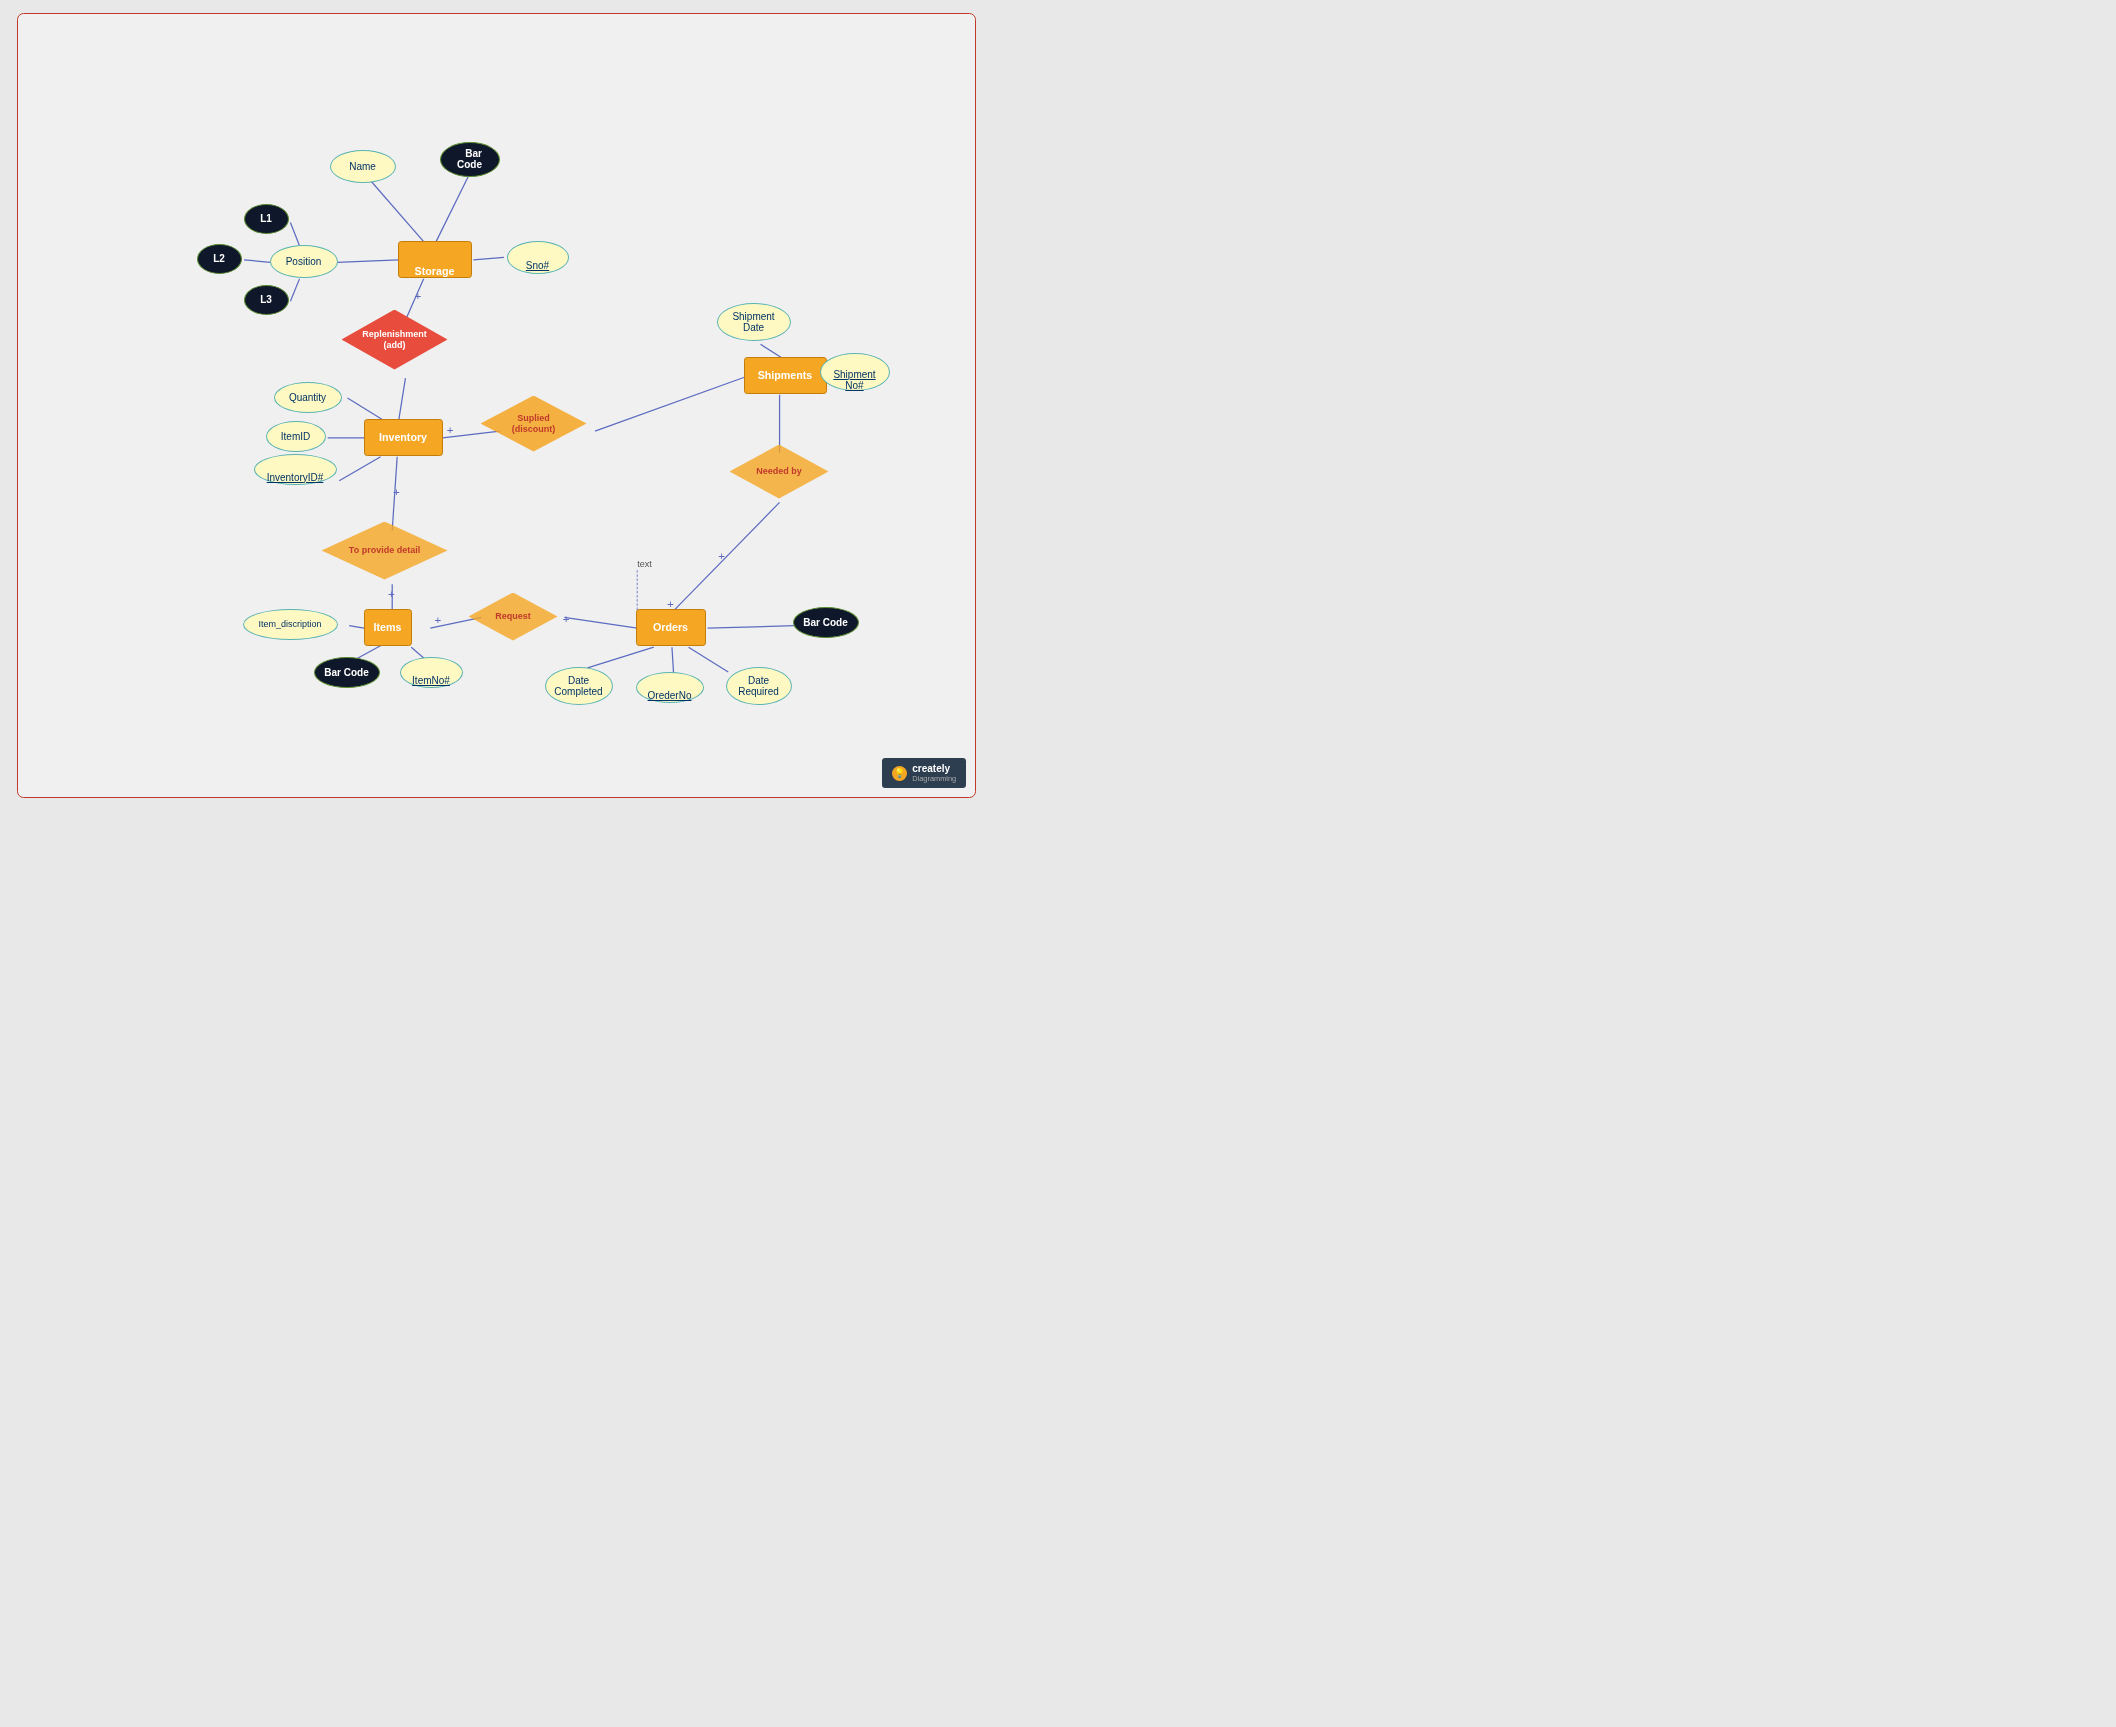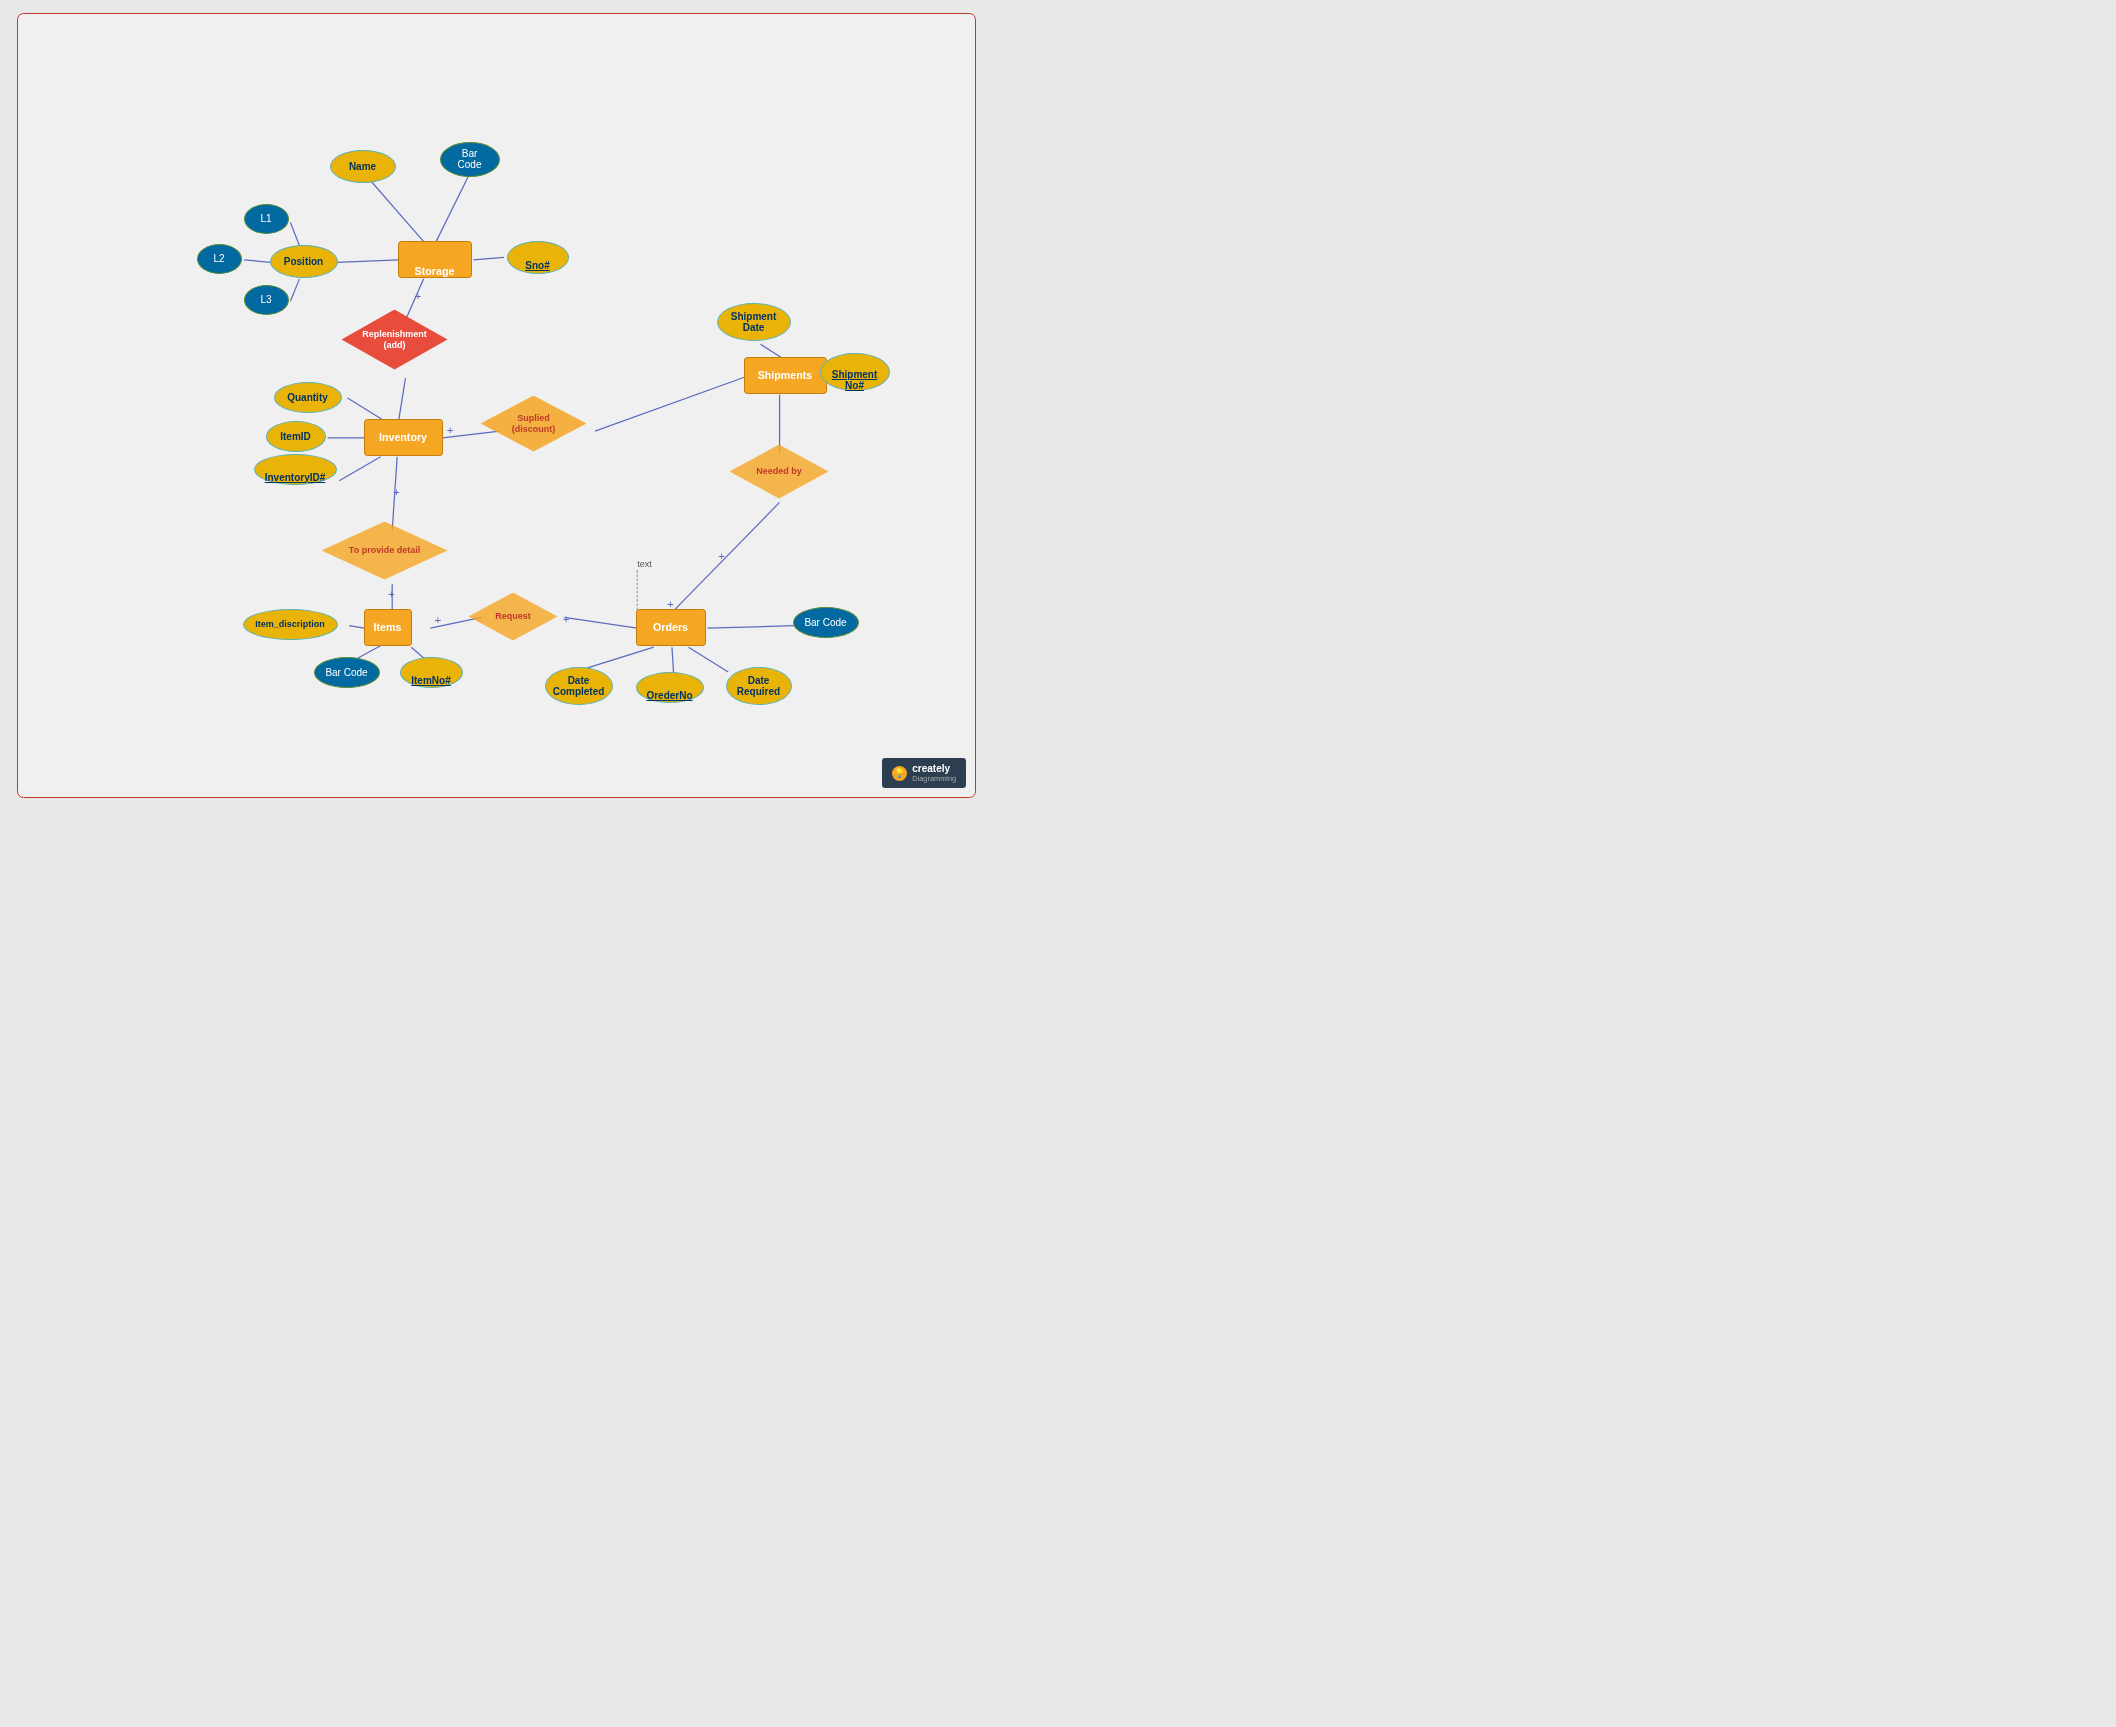--- a/index.html
+++ b/index.html
@@ -45,34 +45,35 @@
       font-weight: bold;
       font-size: 10.7px;
     }
     .entity {
       background: #f5a623;
       border: 1.7px solid #c47d0a;
       color: #fff;
       border-radius: 3.3px;
     }
     .attribute-blue {
-      background: #eab308;
+      background: #fef9c3;
       border: 1.7px solid #5ab3b3;
       border-radius: 50%;
       color: #003366;
       font-size: 10px;
-      font-weight: bold;
+      font-weight: normal;
     }
     .attribute-green {
-      background: #0369a1;
+      background: #0f172a;
       border: 1.7px solid #5a8c30;
       border-radius: 50%;
       color: #fff;
       font-size: 10px;
-      font-weight: normal;
+      font-weight: bold;
+      text-align: right;
     }
     .attribute-underline {
       text-decoration: underline;
       margin-top: 16px;
     }
     .creately-badge {
       position: absolute;
       bottom: 8.3px;
       right: 8.3px;
       background: #2c3e50;

